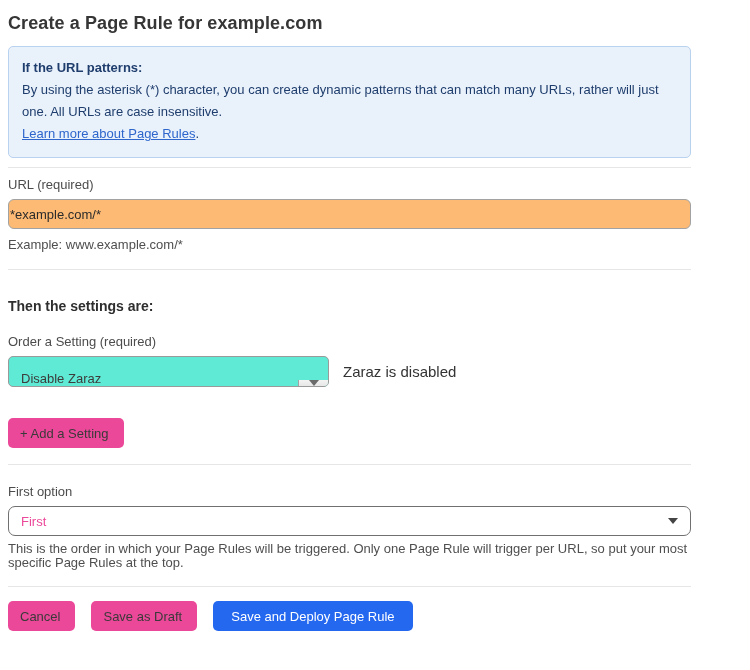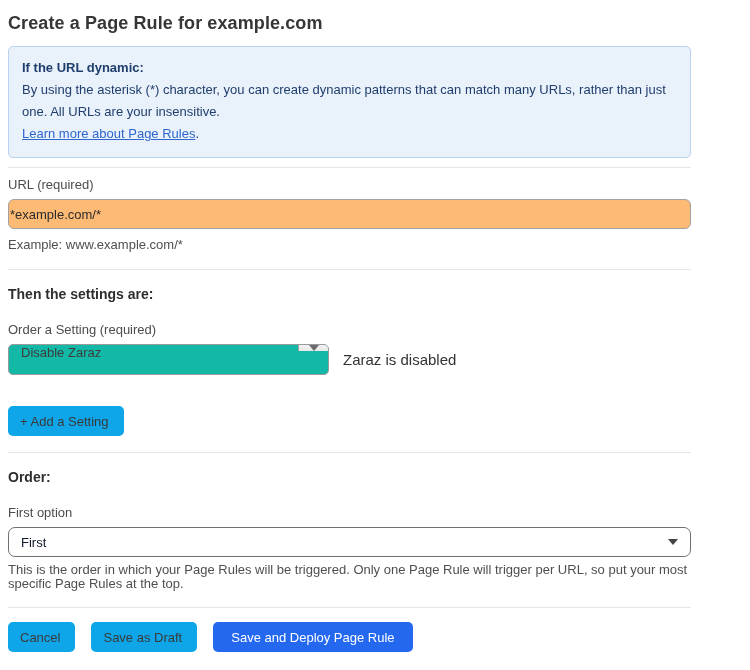--- a/index.html
+++ b/index.html
@@ -34,28 +34,28 @@
 
   .url-input {
     margin-top:6px; width:683px; height:30px;
     background:#fdba74; border:1px solid #a2a2a2; border-radius:6px;
     font-family:inherit; font-size:13px; color:#2b2b2b; padding:0 1px;
     outline:none; display:block;
   }
   .helper-text { margin-top:7px; font-size:13px; color:#4f4f4f; line-height:17px; }
 
   .section-heading { font-size:14px; font-weight:700; color:#2e2e2e; line-height:17px; }
-  .mt20 { margin-top:16px; }
+  .mt20 { margin-top:28px; }
   .mt19 { margin-top:19px; }
   .mt16 { margin-top:16px; }
 
   .setting-row { margin-top:6px; display:flex; align-items:center; }
   .setting-select {
-    width:321px; height:31px; display:flex; align-items:flex-start;
-    border:1px solid #9a9a9a; border-radius:5px; background:#14b8a6;
+    width:321px; height:31px; display:flex; align-items:flex-end;
+    border:1px solid #9a9a9a; border-radius:5px; background:#5eead4;
     overflow:hidden; cursor:pointer;
   }
   .setting-select .select-value {
     flex:1; display:flex; align-items:center; padding-left:12px;
     font-size:13px; color:#3c3c3c;
   }
   .setting-select .select-arrow {
     width:30px; border-left:1px solid #a3a3a3;
     background:linear-gradient(#f3f3f3,#e7e7e7);
     display:flex; align-items:center; justify-content:center;
@@ -66,49 +66,49 @@
     border-top:6px solid #6b6b6b;
   }
   .status-text { margin-left:14px; font-size:15px; color:#333; }
 
   .btn {
     display:inline-flex; align-items:center; justify-content:center;
     height:30px; border:none; border-radius:5px;
     font-family:inherit; font-size:13px; cursor:pointer;
     padding:0 15px; line-height:1;
   }
-  .btn-gray { background:#0ea5e9; color:#3a3a3a;padding-left:12px; }
+  .btn-gray { background:#ec4899; color:#3a3a3a;padding-left:12px; }
   .btn-blue { background:#2468f0; color:#ffffff; padding:0 18px; }
   .add-setting-btn { margin-top:31px; }
 
   .order-select {
     margin-top:6px; width:683px; height:30px;
     border:1px solid #707070; border-radius:7px; background:#fff;
     display:flex; align-items:center; justify-content:space-between;
-    padding:0 12px; font-size:13px; color:#0f172a; cursor:pointer;
+    padding:0 12px; font-size:13px; color:#ec4899; cursor:pointer;
   }
   .order-select .caret-down {
     border-left-width:5px; border-right-width:5px; border-top:6px solid #444;
   }
   .order-helper { margin-top:6px; font-size:13px; color:#4f4f4f; line-height:14px; width:683px; }
 
   .footer-row { margin-top:14px; display:flex; align-items:center; }
   .footer-row .btn + .btn { margin-left:16px; }
 </style>
 </head>
 <body>
 
 <div class="container">
 
   <h1 class="page-title">Create a Page Rule for example.com</h1>
 
   <div class="info-box">
-    <div class="info-heading">If the URL dynamic:</div>
+    <div class="info-heading">If the URL patterns:</div>
     <div>
-      <span>By using the asterisk (*) character, you can create dynamic patterns that can match many URLs, rather than just one. All URLs are your insensitive.</span>
+      <span>By using the asterisk (*) character, you can create dynamic patterns that can match many URLs, rather will just one. All URLs are case insensitive.</span>
     </div>
     <div>
       <a class="info-link">Learn more about Page Rules</a><span class="info-link-suffix">.</span>
     </div>
   </div>
 
   <hr class="divider">
 
   <div class="field-label">URL (required)</div>
   <input class="url-input" type="text" value="*example.com/*" style="">
@@ -127,21 +127,20 @@
         <span class="caret-down"></span>
       </div>
     </div>
     <div class="status-text">Zaraz is disabled</div>
   </div>
 
   <button class="btn btn-gray add-setting-btn">+ Add a Setting</button>
 
   <hr class="divider mt16">
 
-  <div class="section-heading mt20">Order:</div>
 
   <div class="field-label mt19">First option</div>
 
   <div class="order-select">
     <span>First</span>
     <span class="caret-down"></span>
   </div>
 
   <div class="order-helper">This is the order in which your Page Rules will be triggered. Only one Page Rule will trigger per URL, so put your most specific Page Rules at the top.</div>
 

